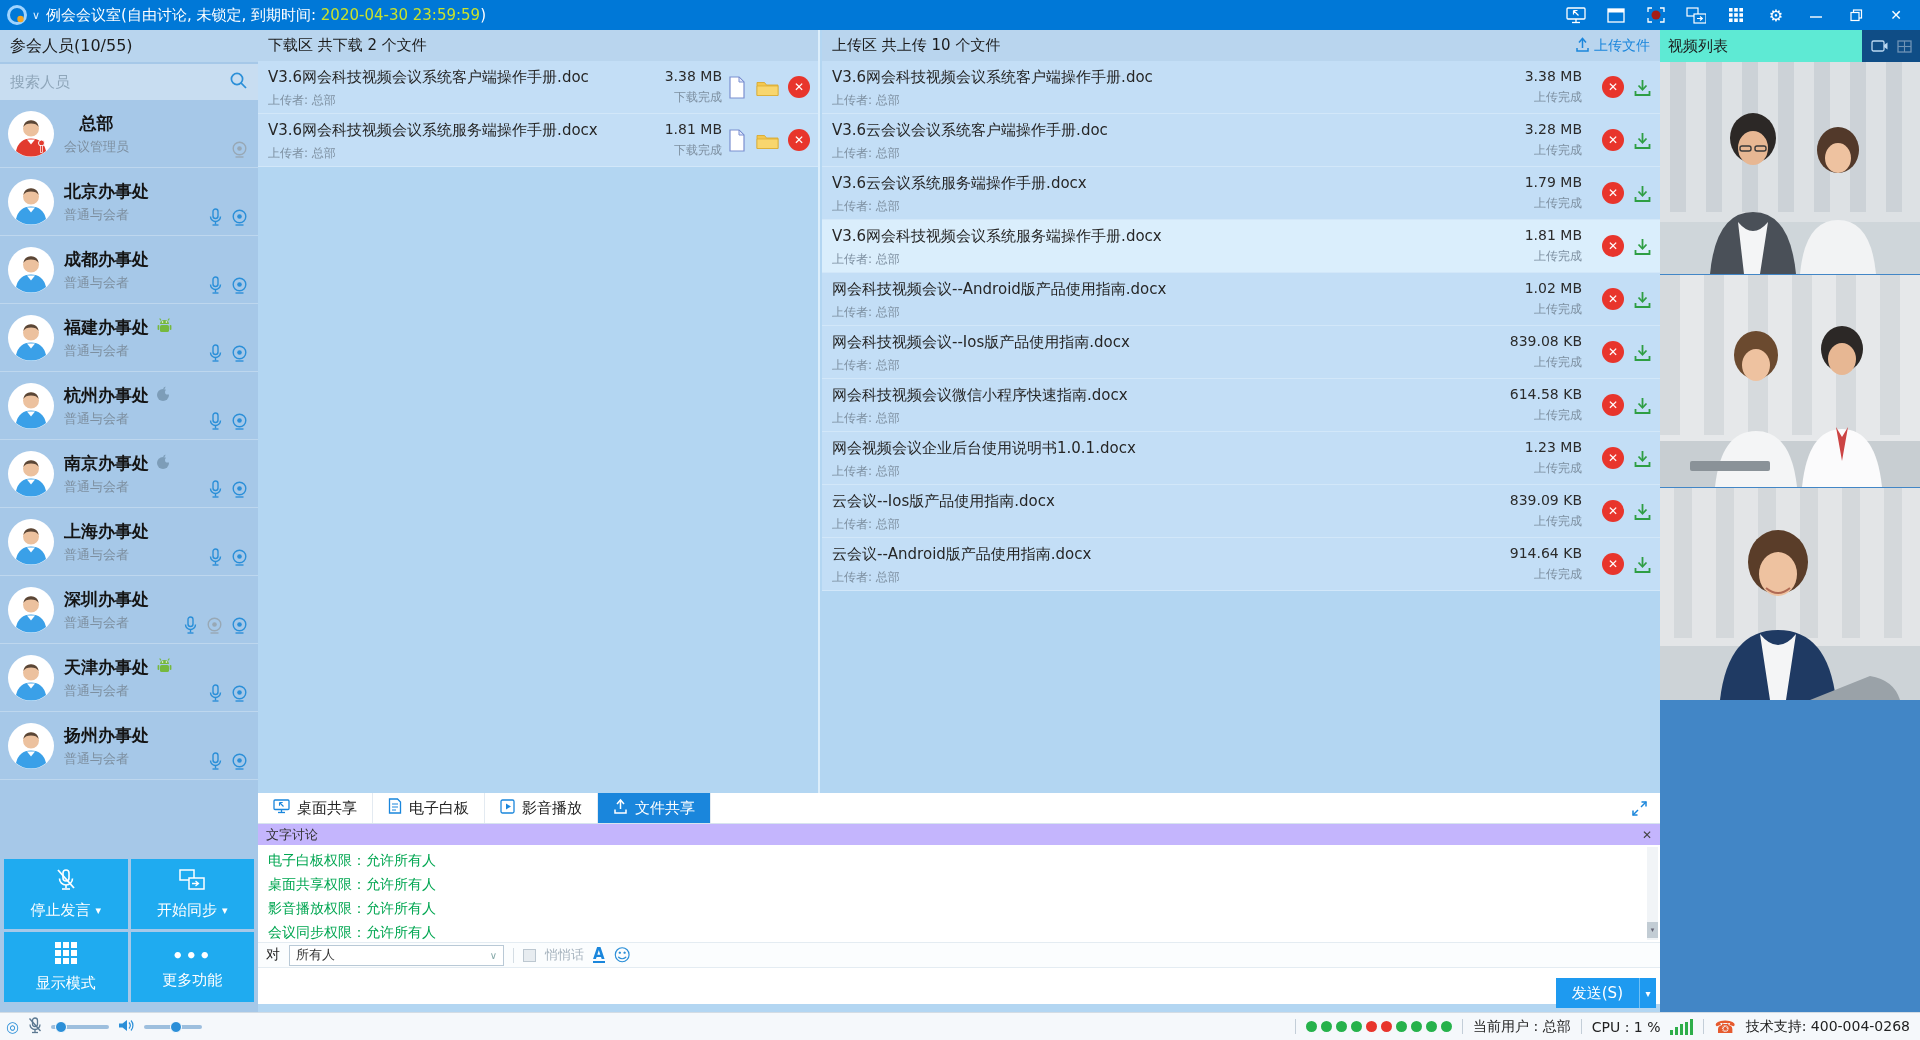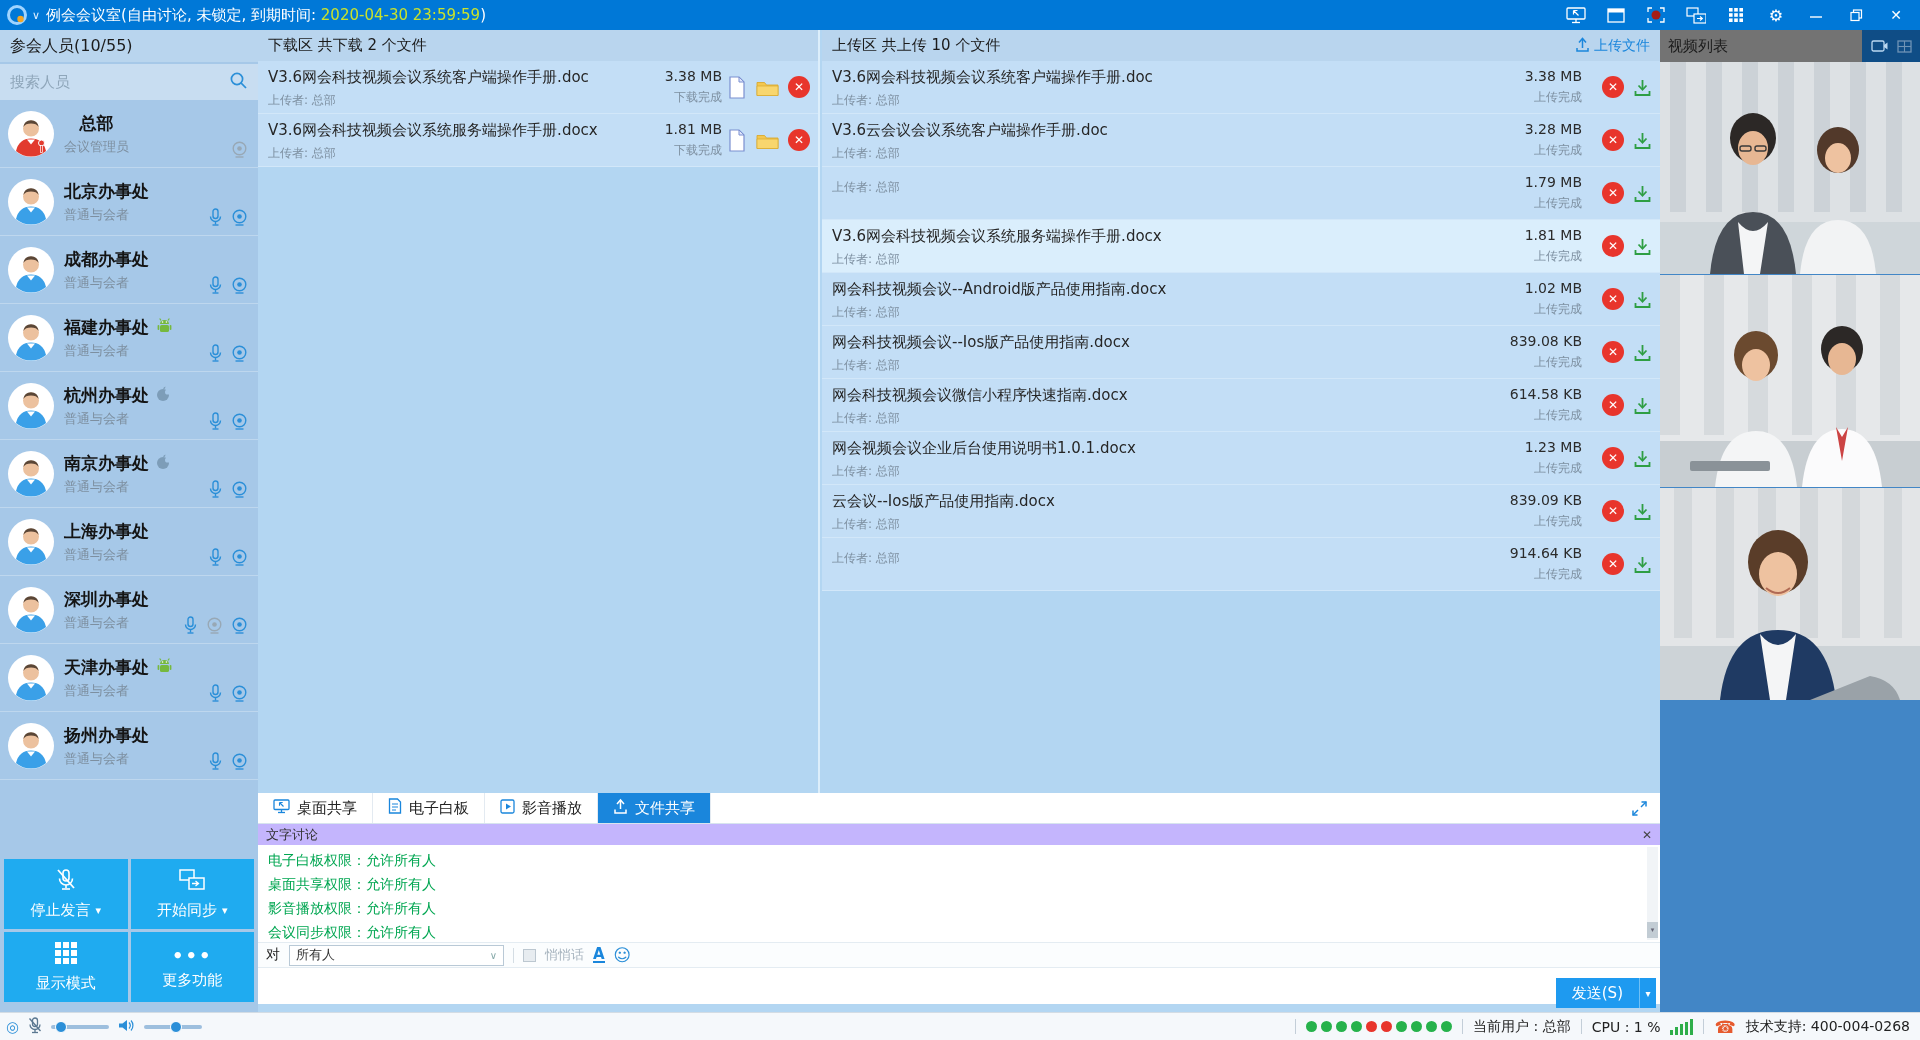--- a/index.html
+++ b/index.html
@@ -105,21 +105,21 @@
     line-height:14px; cursor:pointer; }
   .smiley { color:#2b8fd8; font-size:17px; cursor:pointer; }
   .chat-input { position:absolute; top:938px; left:0; right:0; bottom:0; background:#fff;text-align:center; }
   .send-btn { position:absolute; right:4px; top:10px; height:30px; display:flex; }
   .send-main { background:#1e9af0; color:#fff; font-size:15px; padding:0 16px; line-height:30px; cursor:pointer; }
   .send-caret { width:17px; background:#1e9af0; border-left:1px solid #6fc0f6; color:#fff;
     display:flex; align-items:center; justify-content:center; font-size:10px; cursor:pointer; }
 
   
   .video-panel { position:absolute; top:30px; left:1660px; right:0; bottom:28px; background:#4286c6; }
-  .video-header { height:48px; background:#737373; font-size:15px; color:#1b1b1b;
+  .video-header { height:48px; background:#5eead4; font-size:15px; color:#1b1b1b;
     line-height:32px; padding-left:8px; position:relative; }
   .vh-icons { position:absolute; right:0; top:0; width:58px; height:32px; background:#0f4d86;
     display:flex; align-items:center; justify-content:center; gap:9px; }
   .vh-icons span { cursor:pointer; display:flex; }
   .thumb { position:absolute; left:0; right:0; height:212px; background:#dfe3e6; cursor:pointer; }
   .thumb svg { display:block; width:100%; height:100%; }
   .t1 { top:32px; } .t2 { top:245px; } .t3 { top:458px; }
 
   
   .statusbar { position:absolute; bottom:0; left:0; right:0; height:28px; background:#f5f8fb;
@@ -761,20 +761,21 @@
               <svg width="19" height="19">
                 <line x1="9.5" y1="2" x2="9.5" y2="11" stroke="#2e9e43" stroke-width="1.8"></line>
                 <path d="M5.5 7.5 L9.5 11.8 L13.5 7.5" fill="none" stroke="#2e9e43" stroke-width="1.8"></path>
                 <path d="M2.5 13 v4 h14 v-4" fill="none" stroke="#2e9e43" stroke-width="1.8"></path>
               </svg>
             </span>
           </div>
       </div>
 
       <div class="f-row">
+        <div class="f-name">V3.6云会议系统服务端操作手册.docx</div>
         <div class="f-meta">上传者: 总部</div>
         <div class="f-right">
             <div class="f-size">1.79 MB</div>
             <div class="f-status">上传完成</div>
           </div>
         <div class="f-actions">
             <span class="redx">✕</span>
             <span>
               <svg width="19" height="19">
                 <line x1="9.5" y1="2" x2="9.5" y2="11" stroke="#2e9e43" stroke-width="1.8"></line>
@@ -893,20 +894,21 @@
               <svg width="19" height="19">
                 <line x1="9.5" y1="2" x2="9.5" y2="11" stroke="#2e9e43" stroke-width="1.8"></line>
                 <path d="M5.5 7.5 L9.5 11.8 L13.5 7.5" fill="none" stroke="#2e9e43" stroke-width="1.8"></path>
                 <path d="M2.5 13 v4 h14 v-4" fill="none" stroke="#2e9e43" stroke-width="1.8"></path>
               </svg>
             </span>
           </div>
       </div>
 
       <div class="f-row">
+        <div class="f-name">云会议--Android版产品使用指南.docx</div>
         <div class="f-meta">上传者: 总部</div>
         <div class="f-right">
             <div class="f-size">914.64 KB</div>
             <div class="f-status">上传完成</div>
           </div>
         <div class="f-actions">
             <span class="redx">✕</span>
             <span>
               <svg width="19" height="19">
                 <line x1="9.5" y1="2" x2="9.5" y2="11" stroke="#2e9e43" stroke-width="1.8"></line>

